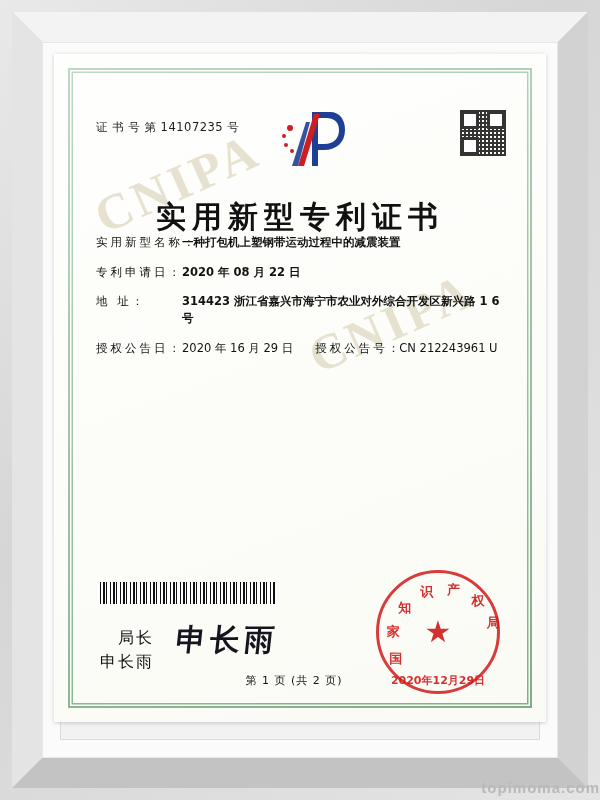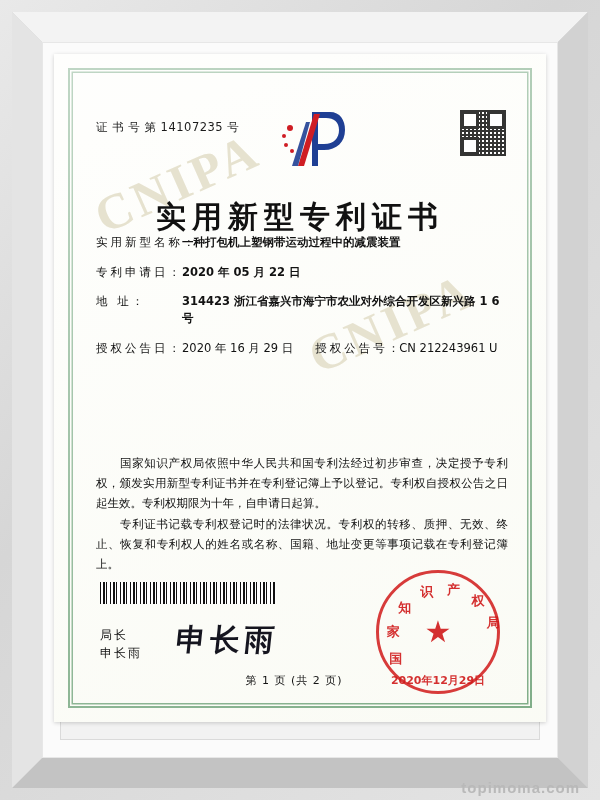--- a/index.html
+++ b/index.html
@@ -259,24 +259,25 @@
         #111 3px 5px, #fff 5px 6px,
         #111 6px 7px, #fff 7px 10px);
   }
 
   
   .sign-label {
     position: absolute;
     left: 46px;
     top: 572px;
     font-family: Liberation Serif, serif;
-    font-size: 12px;
+    font-size: 16px;
     line-height: 1.5;
     letter-spacing: 2px;
     color: #111;
+    text-align: right;
   }
   .sign-hand {
     position: absolute;
     left: 122px;
     top: 566px;
     font-family: "DejaVu Serif", "Liberation Serif", serif;
     font-size: 30px;
     color: #15151f;
     letter-spacing: 4px;
     transform: skewX(-6deg);
@@ -341,21 +342,21 @@
     bottom: 34px;
     text-align: center;
     font-family: "DejaVu Sans", "Liberation Sans", sans-serif;
     font-size: 11px;
     color: #141414;
     letter-spacing: 1px;
   }
 
   .site-watermark {
     position: absolute;
-    right: 20px;
+    right: 0;
     bottom: 4px;
     font-family: "Liberation Sans", sans-serif;
     font-size: 15px;
     font-weight: bold;
     color: #b9b9b9;
     letter-spacing: 1px;
     z-index: 9;
   }
 </style>
 </head>
@@ -407,43 +408,39 @@
 
       <div class="title">实用新型专利证书</div>
 
       <div class="fields">
         <div class="fld">
           <div class="k">实用新型名称：</div>
           <div class="v">一种打包机上塑钢带运动过程中的减震装置</div>
         </div>
         <div class="fld">
           <div class="k">专利申请日：</div>
-          <div class="v">2020 年 05 月 22 日</div>
+          <div class="v">2020 年 08 月 22 日</div>
         </div>
         <div class="fld">
           <div class="k">地      址：</div>
           <div class="v">314423 浙江省嘉兴市海宁市农业对外综合开发区新兴路 1 6 号</div>
         </div>
 
         <div class="fld row-inline">
           <div class="half">
             <div class="k">授权公告日：</div>
             <div>2020 年 16 月 29 日</div>
           </div>
           <div class="half" style="margin-left:22px">
             <div class="k2">授权公告号：</div>
             <div>CN 212243961 U</div>
           </div>
         </div>
       </div>
 
-      <div class="paras">
-        <p>国家知识产权局依照中华人民共和国专利法经过初步审查，决定授予专利权，颁发实用新型专利证书并在专利登记簿上予以登记。专利权自授权公告之日起生效。专利权期限为十年，自申请日起算。</p>
-        <p>专利证书记载专利权登记时的法律状况。专利权的转移、质押、无效、终止、恢复和专利权人的姓名或名称、国籍、地址变更等事项记载在专利登记簿上。</p>
-      </div>
 
       <div class="barcode"></div>
 
       <div class="sign-label">
         <div>局长</div>
         <div>申长雨</div>
       </div>
       <div class="sign-hand">申长雨</div>
 
       <div class="seal">

